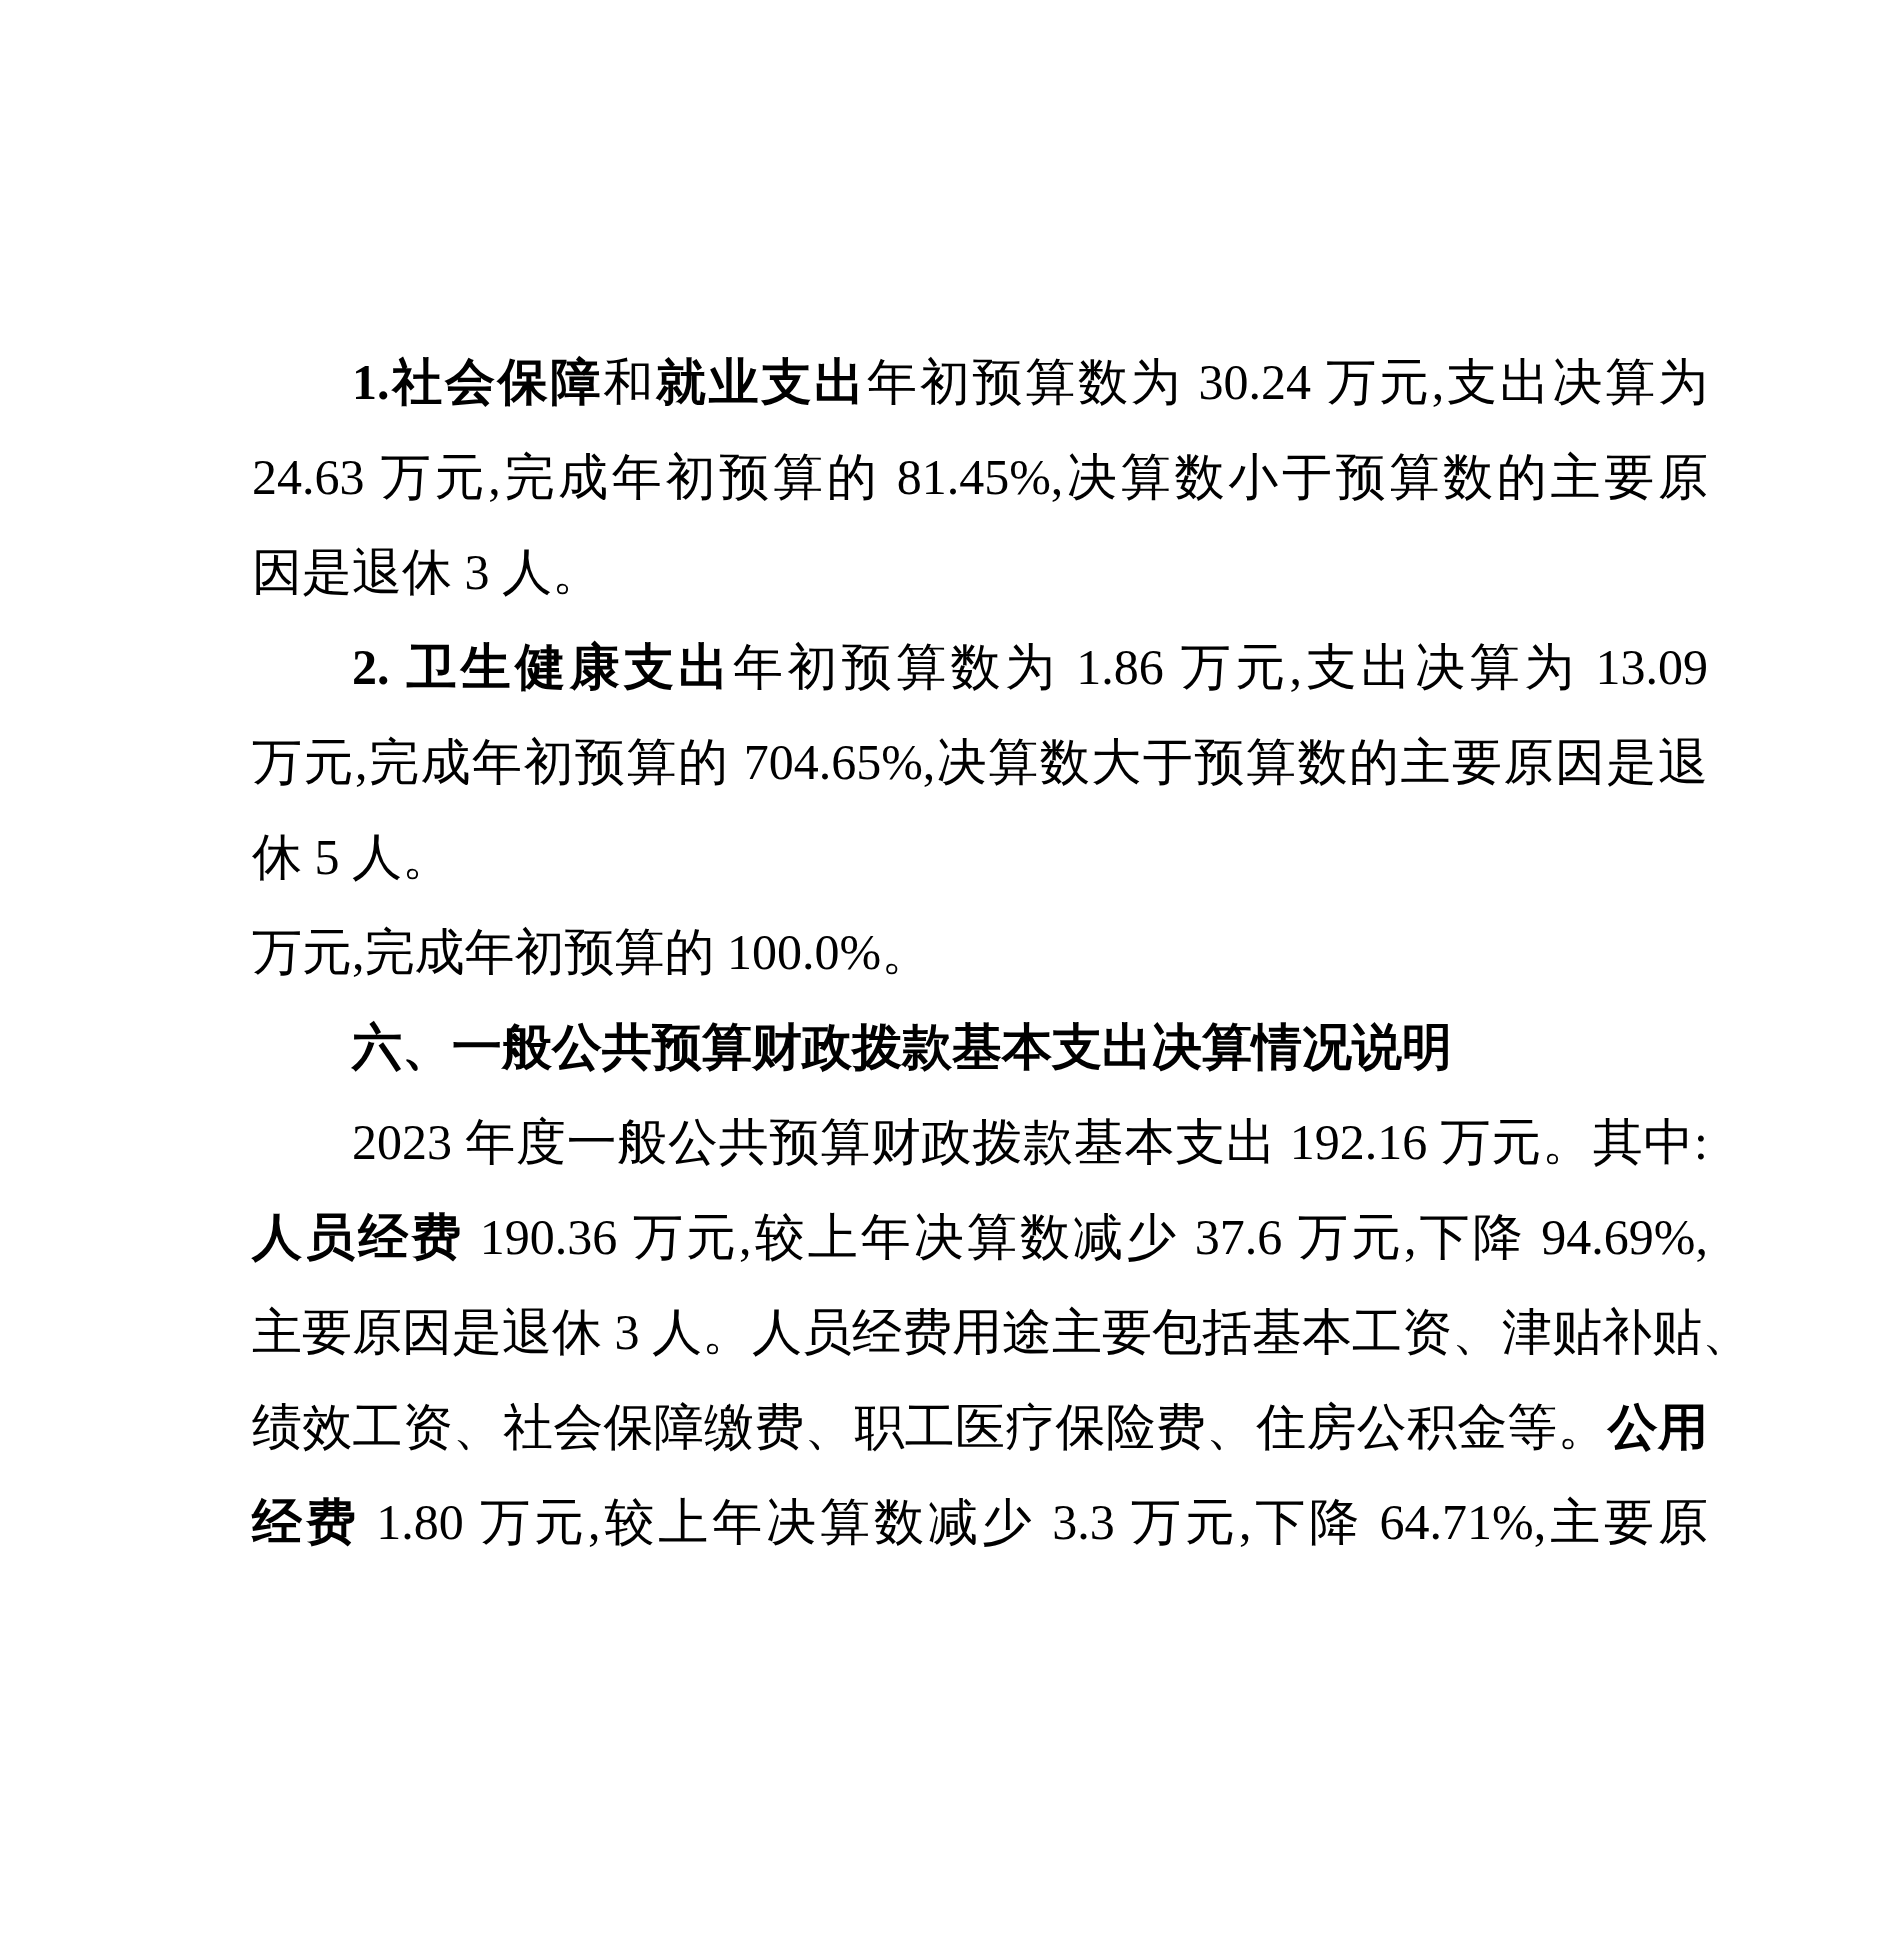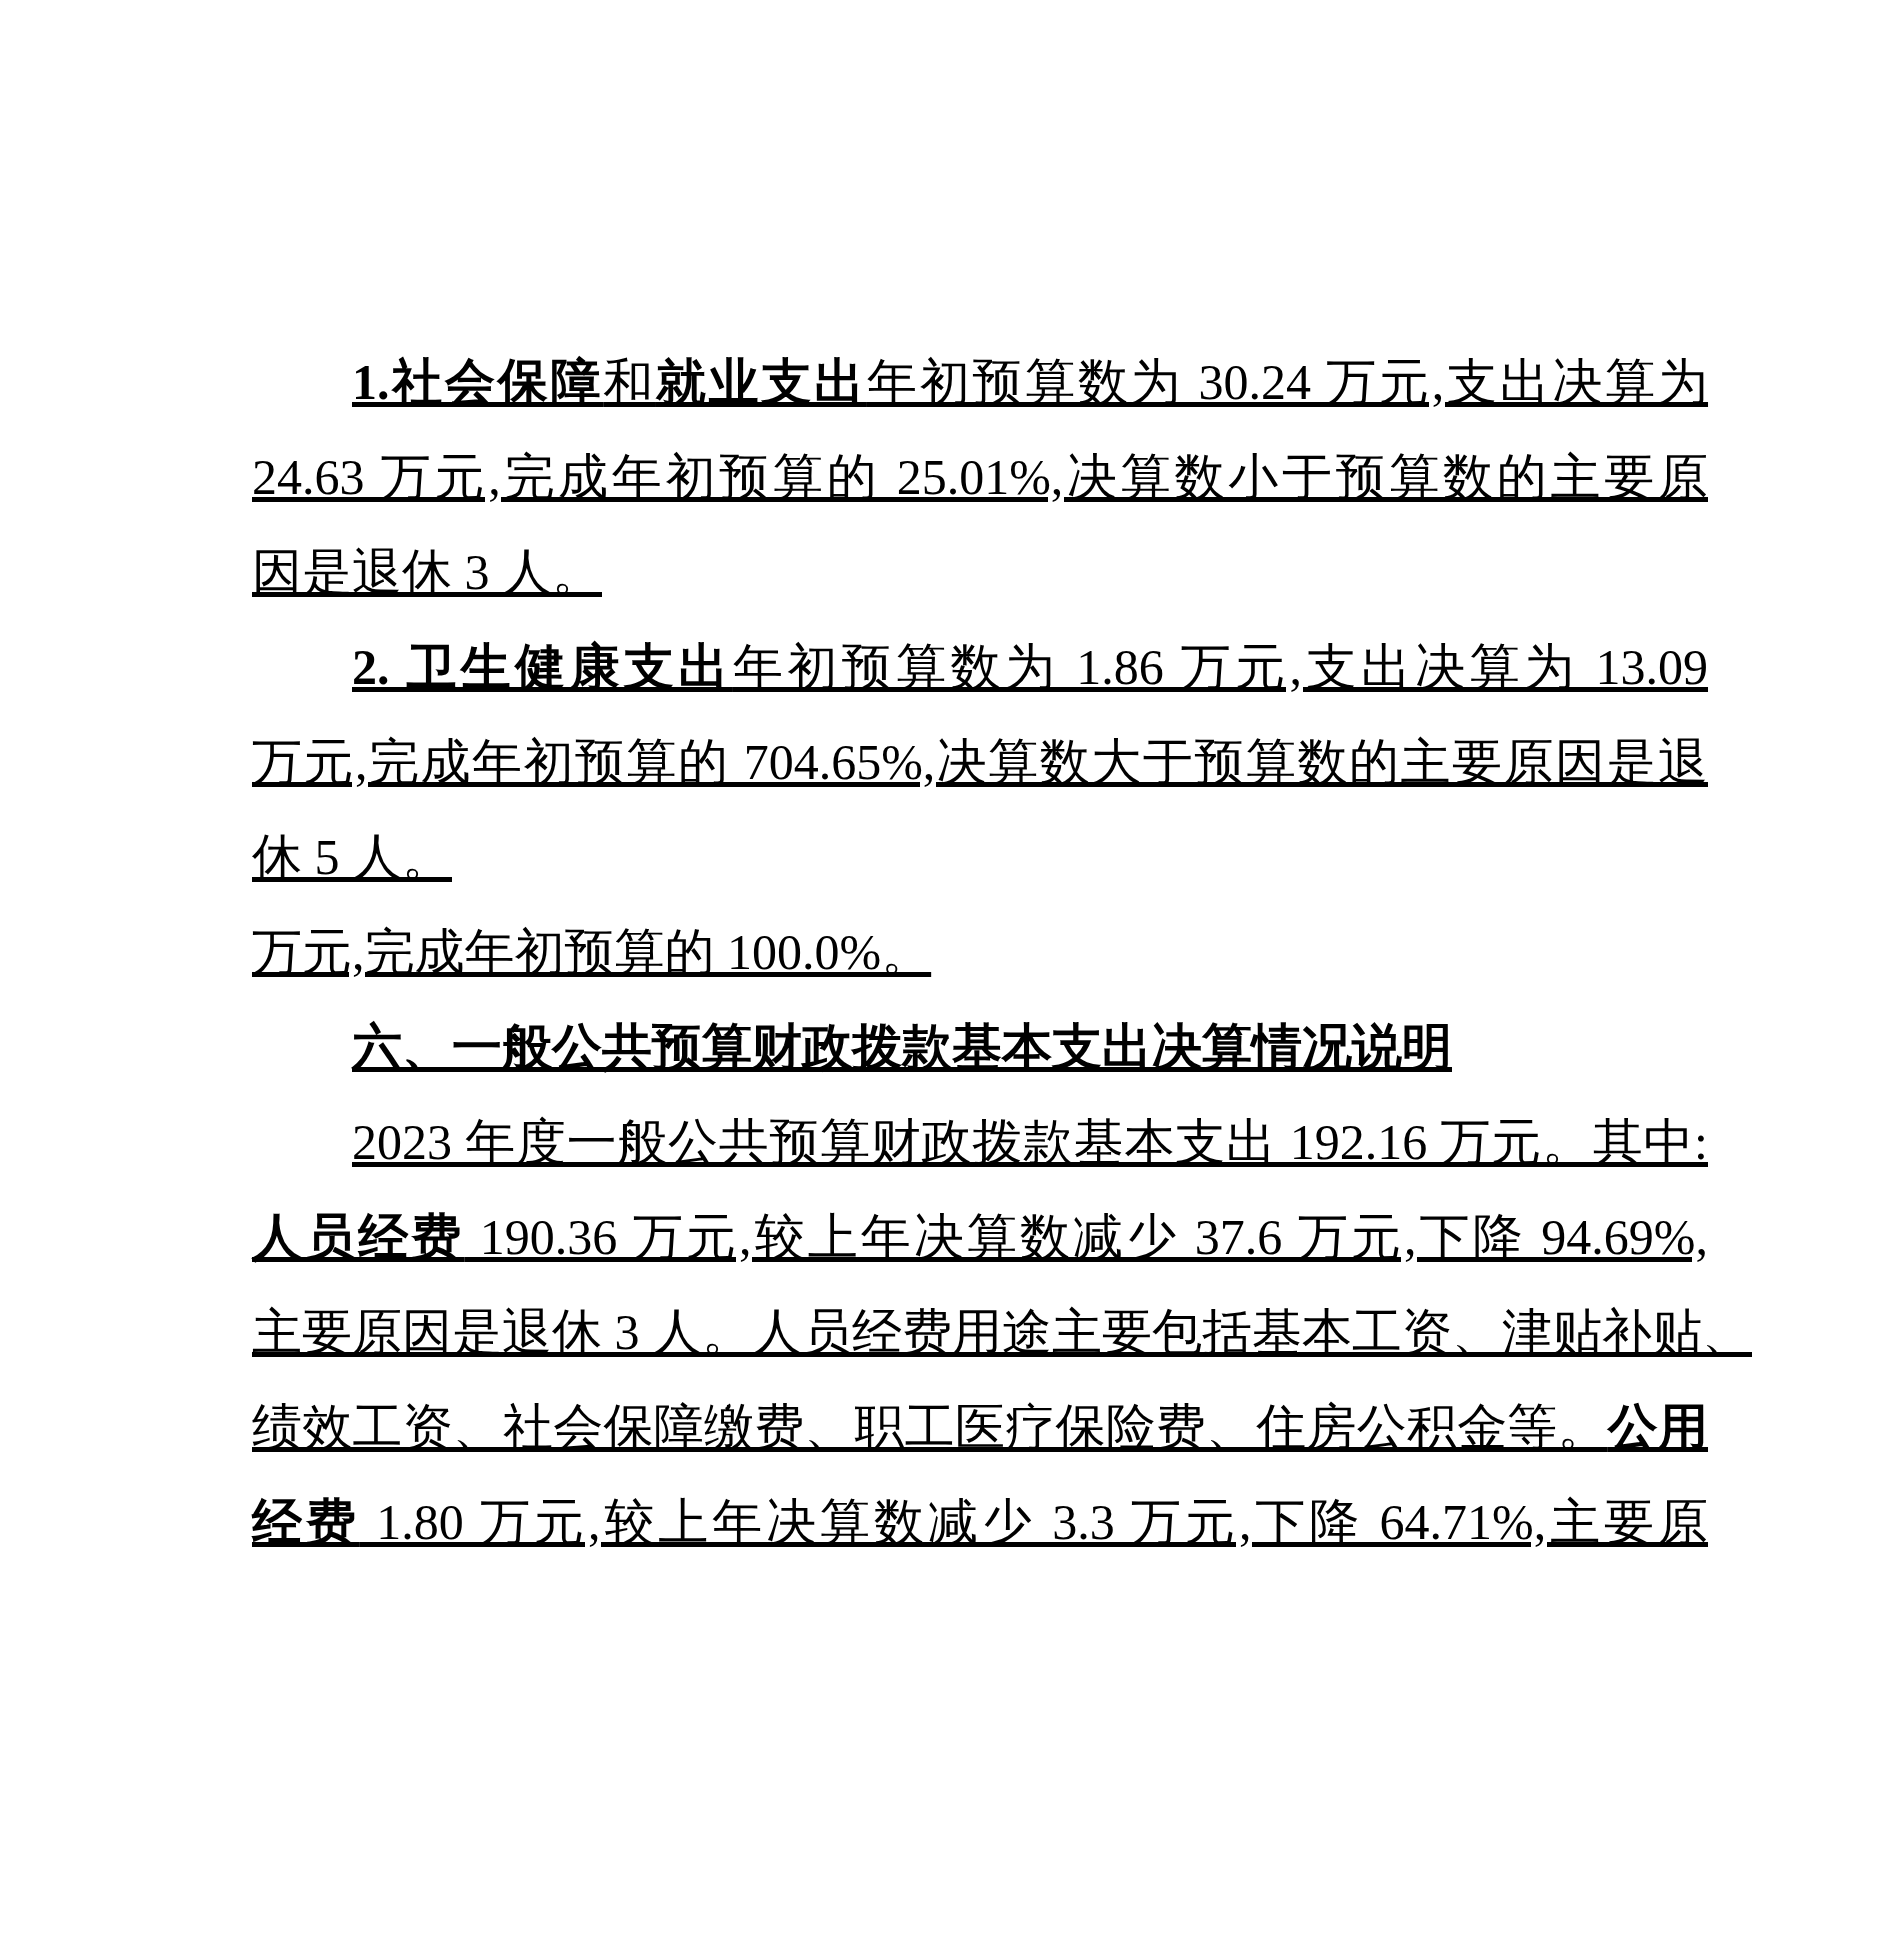--- a/index.html
+++ b/index.html
@@ -28,30 +28,30 @@
   }
   .line.justify {
     text-align: justify;
     text-align-last: justify;
   }
   .line.indent { text-indent: 2em; }
   .line.heading {
     font-family: "Liberation Sans", "DejaVu Sans", sans-serif;
     font-weight: 700;
   }
-  .seg { font-weight: 400; text-decoration: underline; }
+  .seg { font-weight: 400; }
   .seg.bold { font-weight: 700; }
 </style>
 </head>
 <body>
 
 <div class="page">
   <div class="content">
       <div class="line justify indent"><span class="seg bold">1.社会保障</span><span class="seg">和</span><span class="seg bold">就业支出</span><span class="seg">年初预算数为 30.24 万元,支出决算为</span></div>
-      <div class="line justify"><span class="seg">24.63 万元,完成年初预算的 25.01%,决算数小于预算数的主要原</span></div>
+      <div class="line justify"><span class="seg">24.63 万元,完成年初预算的 81.45%,决算数小于预算数的主要原</span></div>
       <div class="line"><span class="seg">因是退休 3 人。</span></div>
       <div class="line justify indent"><span class="seg bold">2. 卫生健康支出</span><span class="seg">年初预算数为 1.86 万元,支出决算为 13.09</span></div>
       <div class="line justify"><span class="seg">万元,完成年初预算的 704.65%,决算数大于预算数的主要原因是退</span></div>
       <div class="line"><span class="seg">休 5 人。</span></div>
       <div class="line"><span class="seg">万元,完成年初预算的 100.0%。</span></div>
       <div class="line heading indent"><span class="seg bold">六、一般公共预算财政拨款基本支出决算情况说明</span></div>
       <div class="line justify indent"><span class="seg">2023 年度一般公共预算财政拨款基本支出 192.16 万元。其中:</span></div>
       <div class="line justify"><span class="seg bold">人员经费</span><span class="seg"> 190.36 万元,较上年决算数减少 37.6 万元,下降 94.69%,</span></div>
       <div class="line justify"><span class="seg">主要原因是退休 3 人。人员经费用途主要包括基本工资、津贴补贴、</span></div>
       <div class="line justify"><span class="seg">绩效工资、社会保障缴费、职工医疗保险费、住房公积金等。</span><span class="seg bold">公用</span></div>

